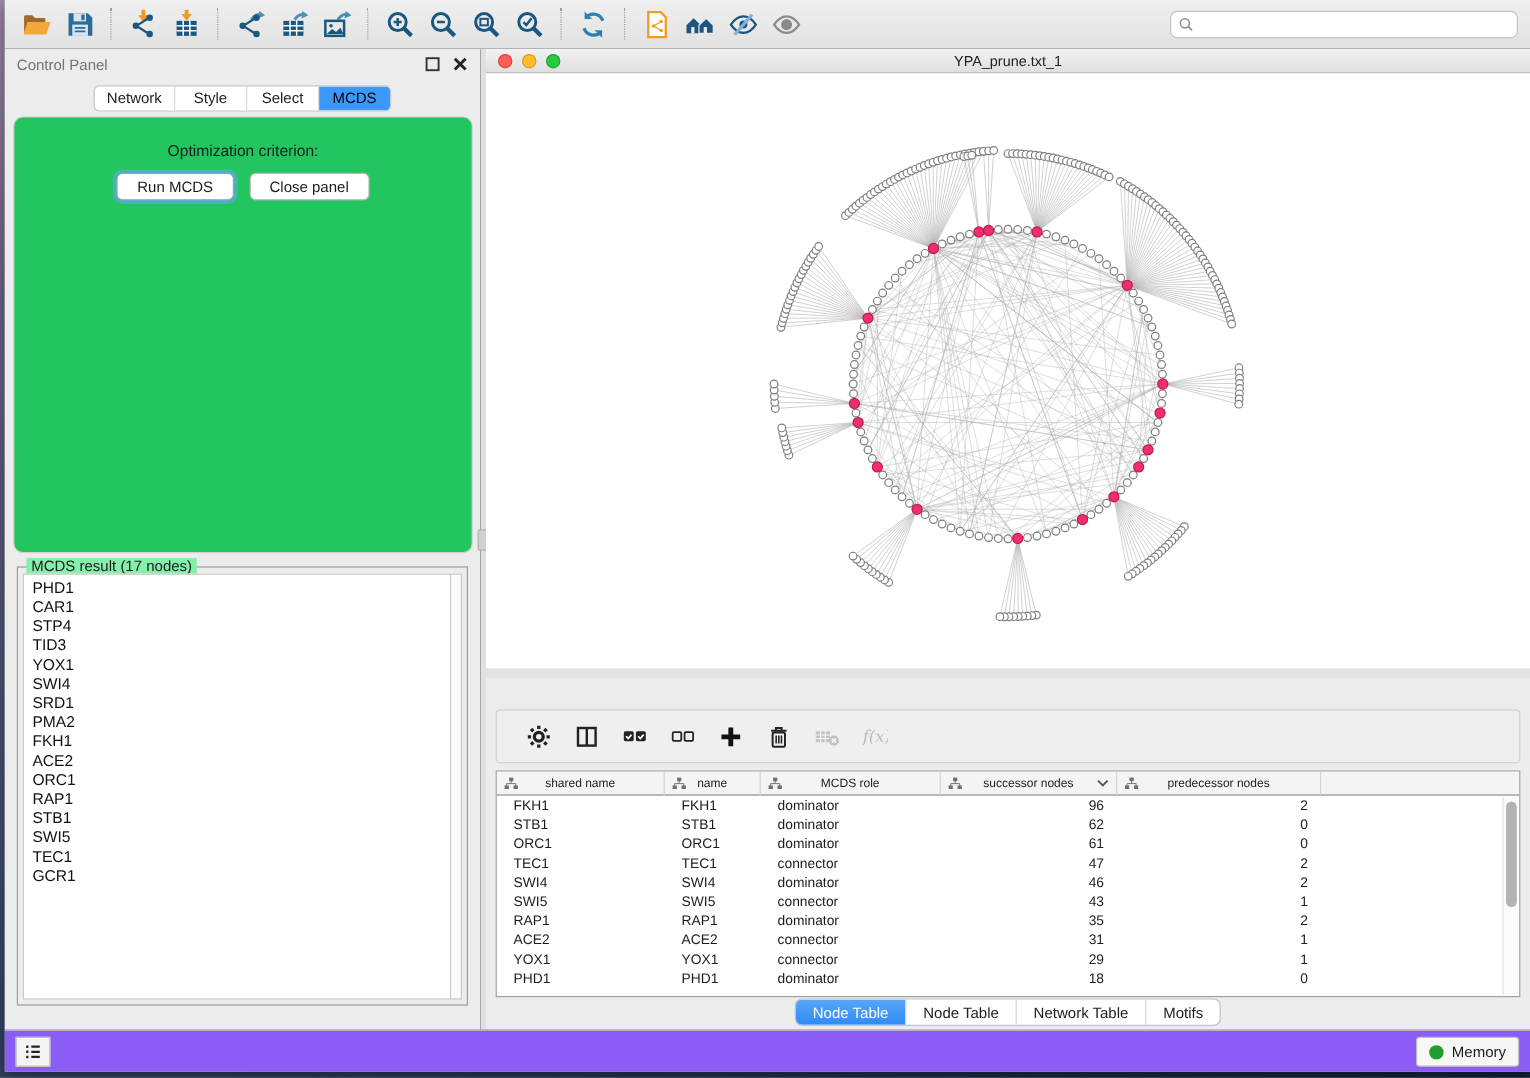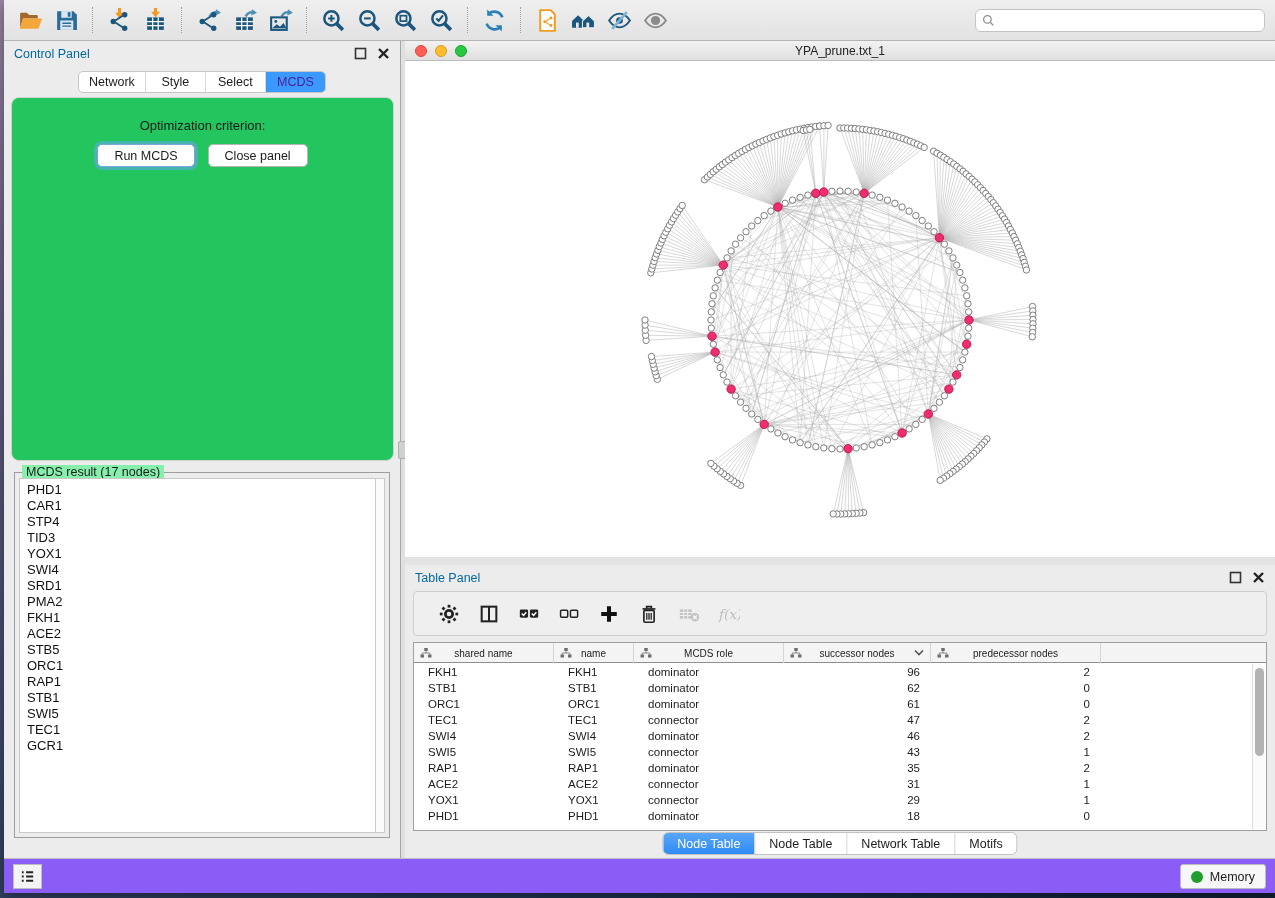--- a/index.html
+++ b/index.html
@@ -17,31 +17,31 @@
   .tb-icon svg{width:25px;height:25px;}
   .tb-sep{width:1px;height:26px;border-left:1px dotted #9f9f9f;margin:0 8px;flex:0 0 auto;}
   .search-box{position:absolute;right:10px;top:9px;width:290px;height:23px;background:#fff;
     border:1px solid #c3c3c3;border-radius:6px;display:flex;align-items:center;padding:0 6px;}
   .search-box svg{width:13px;height:13px;}
 
   
   .control-panel{position:absolute;left:0;top:41px;width:397px;height:817px;background:#ececec;
     border-right:1px solid #a5a5a5;}
   .panel-titlebar{position:relative;height:26px;display:flex;align-items:center;padding:0 10px;}
-  .panel-title{font-size:12.5px;color:#0369a1;}
+  .panel-title{font-size:12.5px;color:#737373;}
   .panel-btns{position:absolute;right:10px;top:6px;display:flex;gap:10px;}
   .panel-btns span{width:13px;height:13px;display:inline-flex;}
   .panel-btns svg{width:13px;height:13px;}
 
   .seg-tabs{display:flex;width:248px;margin:4px auto 0;background:#fff;border:1px solid #c6c6c6;
     border-radius:5px;overflow:hidden;height:22px;}
   .seg-tab{flex:1;display:flex;align-items:center;justify-content:center;font-size:12.5px;
     border-right:1px solid #d9d9d9;color:#1c1c1c;white-space:nowrap;padding:0 10px;}
   .seg-tab:last-child{border-right:none;}
-  .seg-tab.active{background:#3b99fc;color:#4c1d95;}
+  .seg-tab.active{background:#3b99fc;color:#000000;}
 
   .cp-inner{position:absolute;left:7px;top:56px;width:383px;height:364px;background:#22c55e;
     border:1px solid #d2d2d2;border-radius:8px;}
   .opt-label{text-align:center;margin-top:20px;font-size:13px;}
   .dropdown{position:relative;margin:14px auto 0;width:312px;height:23px;background:#fff;
     border:1px solid #b9b9b9;border-radius:4px;display:flex;align-items:center;
     padding:0 28px 0 10px;font-size:12.5px;white-space:nowrap;}
   .dd-stepper{position:absolute;right:1px;top:1px;width:19px;height:19px;border-radius:3px;
     background:linear-gradient(#6cb2fd,#2e88f6);display:flex;align-items:center;justify-content:center;}
   .dd-stepper svg{width:11px;height:13px;}
@@ -303,21 +303,20 @@
           <div class="list-item">PHD1</div>
           <div class="list-item">CAR1</div>
           <div class="list-item">STP4</div>
           <div class="list-item">TID3</div>
           <div class="list-item">YOX1</div>
           <div class="list-item">SWI4</div>
           <div class="list-item">SRD1</div>
           <div class="list-item">PMA2</div>
           <div class="list-item">FKH1</div>
           <div class="list-item">ACE2</div>
-          <div class="list-item">STB5</div>
           <div class="list-item">ORC1</div>
           <div class="list-item">RAP1</div>
           <div class="list-item">STB1</div>
           <div class="list-item">SWI5</div>
           <div class="list-item">TEC1</div>
           <div class="list-item">GCR1</div>
         </div>
       <div class="result-scroll"></div>
     </div>
   </div>
@@ -1009,35 +1008,20 @@
         <circle cx="326.1" cy="328.1" r="4.2" fill="#f02d6d" stroke="#bf1a53" stroke-width="1"></circle>
         <circle cx="310.1" cy="291.1" r="4.2" fill="#f02d6d" stroke="#bf1a53" stroke-width="1"></circle>
         <circle cx="307.0" cy="275.2" r="4.2" fill="#f02d6d" stroke="#bf1a53" stroke-width="1"></circle>
         <circle cx="318.3" cy="204.1" r="4.2" fill="#f02d6d" stroke="#bf1a53" stroke-width="1"></circle>
       </svg>
   </div>
 
   <div class="gap-strip"></div>
 
   <div class="table-panel">
-    <div class="panel-titlebar">
-      <span class="panel-title">Table Panel</span>
-      <span class="panel-btns">
-        <span>
-          <svg viewBox="0 0 13 13">
-              <rect x="1.5" y="1.5" width="10" height="10" fill="none" stroke="#333" stroke-width="1.6"></rect>
-            </svg>
-        </span>
-        <span>
-          <svg viewBox="0 0 13 13">
-              <path d="M2 2l9 9M11 2l-9 9" stroke="#222" stroke-width="2.4"></path>
-            </svg>
-        </span>
-      </span>
-    </div>
     <div class="tp-toolbar" id="table-toolbar">
         <span class="tp-icon">
           <svg viewBox="0 0 24 24">
             <circle cx="12" cy="12" r="4" fill="none" stroke="#222" stroke-width="3"></circle>
             <g stroke="#222" stroke-width="3">
               <line x1="19" y1="12" x2="22" y2="12"></line>
               <line x1="16.949747468305834" y1="16.94974746830583" x2="19.071067811865476" y2="19.071067811865476"></line>
               <line x1="12" y1="19" x2="12" y2="22"></line>
               <line x1="7.050252531694168" y1="16.949747468305834" x2="4.928932188134525" y2="19.071067811865476"></line>
               <line x1="5" y1="12" x2="2" y2="12.000000000000002"></line>

